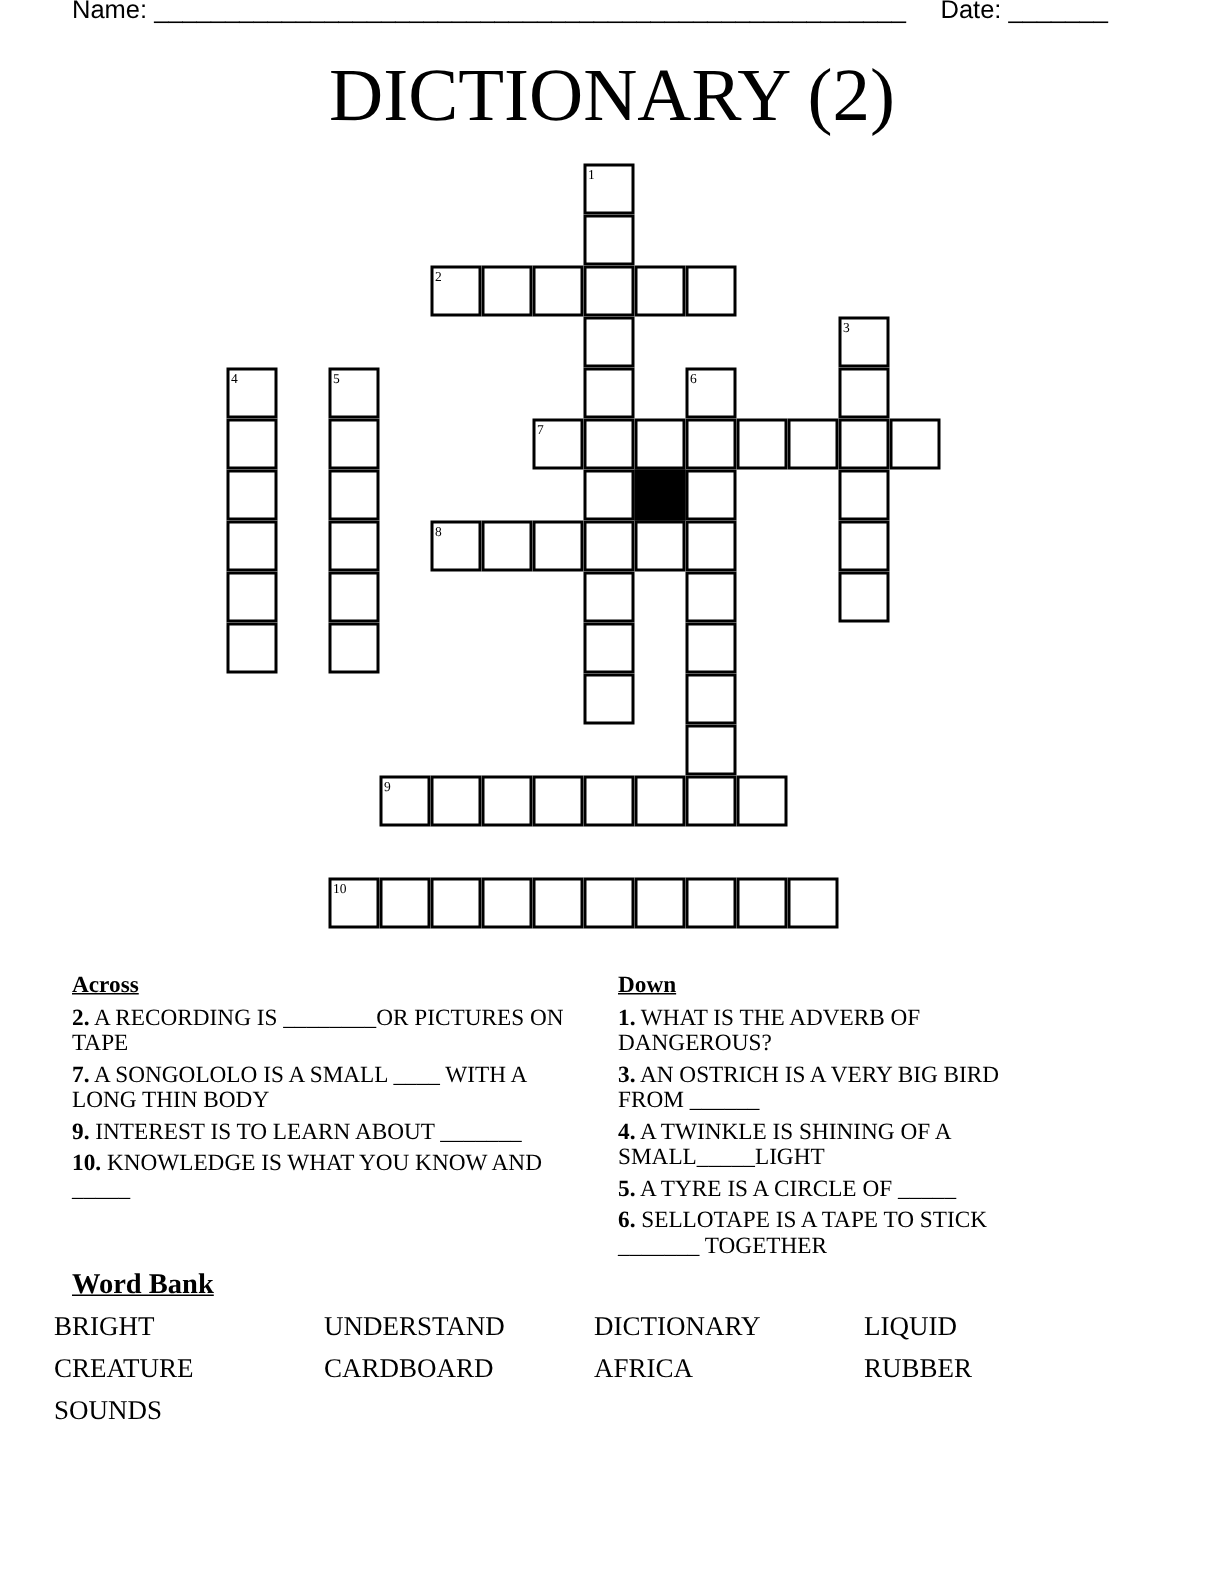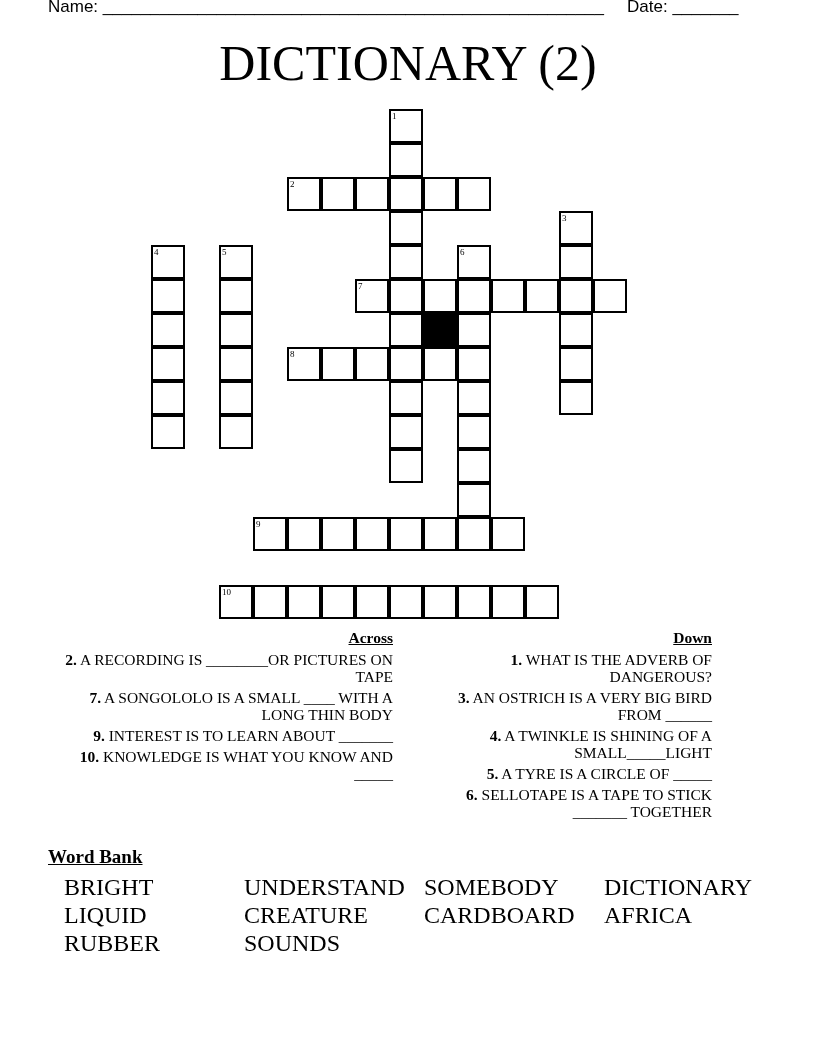--- a/index.html
+++ b/index.html
@@ -4,28 +4,28 @@
 <style>
   html, body { margin: 0; padding: 0; background: #ffffff; }
   body { width: 816px; height: 1056px; position: relative; overflow: hidden; color: #000; }
   .header-line { position: absolute; top: -3px; left: 48px; font-family: "Liberation Sans", sans-serif; font-size: 17px; white-space: pre; }
   .date-line { position: absolute; top: -3px; left: 627px; font-family: "Liberation Sans", sans-serif; font-size: 17px; white-space: pre; }
   .title { position: absolute; top: 33px; left: 0; width: 816px; text-align: center; font-family: "Liberation Serif", serif; font-size: 50px; line-height: 60px; }
   #grid { position: absolute; left: 0; top: 0; width: 816px; height: 640px; }
   .cell { position: absolute; width: 34px; height: 34px; box-sizing: border-box; border: 2px solid #000; background: #fff; margin-left: -1px; margin-top: -1px; }
   .cell.black { background: #000; }
   .cell .num { position: absolute; left: 1px; top: 0px; font-family: "Liberation Serif", serif; font-size: 9px; line-height: 10px; }
-  .clues { position: absolute; top: 629px; font-family: "Liberation Serif", serif; font-size: 15.5px; line-height: 17px; text-align: right; }
+  .clues { position: absolute; top: 648px; font-family: "Liberation Serif", serif; font-size: 15.5px; line-height: 17px; }
   .clues.across { left: 48px; width: 345px; }
   .clues.down { left: 412px; width: 300px; }
   .clue-head { font-weight: bold; text-decoration: underline; margin-bottom: 5px; }
   .clue { margin-bottom: 4px; }
   .clue b { font-weight: bold; }
   .wb-title { position: absolute; left: 48px; top: 846px; font-family: "Liberation Serif", serif; font-size: 19px; font-weight: bold; text-decoration: underline; }
-  .wb-grid { position: absolute; left: 64px; top: 874px; display: grid; grid-template-columns: 180px 180px 180px 180px; grid-auto-rows: 28px; font-family: "Liberation Serif", serif; font-size: 24px; }
+  .wb-grid { position: absolute; left: 36px; top: 874px; display: grid; grid-template-columns: 180px 180px 180px 180px; grid-auto-rows: 28px; font-family: "Liberation Serif", serif; font-size: 18px; }
 </style>
 </head>
 <body>
 
 <div class="header-line"><span>Name:</span> <span>_____________________________________________________</span></div>
 <div class="date-line"><span>Date:</span> <span>_______</span></div>
 
 <div class="title">DICTIONARY (2)</div>
 
 <div id="grid">
@@ -139,21 +139,20 @@
       <div class="clue"><b>4.</b><span> A TWINKLE IS SHINING OF A SMALL_____LIGHT</span></div>
       <div class="clue"><b>5.</b><span> A TYRE IS A CIRCLE OF _____</span></div>
       <div class="clue"><b>6.</b><span> SELLOTAPE IS A TAPE TO STICK _______ TOGETHER</span></div>
     </div>
 </div>
 
 <div class="wb-title">Word Bank</div>
 <div class="wb-grid" id="wb-grid">
     <div>BRIGHT</div>
     <div>UNDERSTAND</div>
-    <div>SOMEBODY</div>
     <div>DICTIONARY</div>
     <div>LIQUID</div>
     <div>CREATURE</div>
     <div>CARDBOARD</div>
     <div>AFRICA</div>
     <div>RUBBER</div>
     <div>SOUNDS</div>
   </div>
 
 </body></html>

